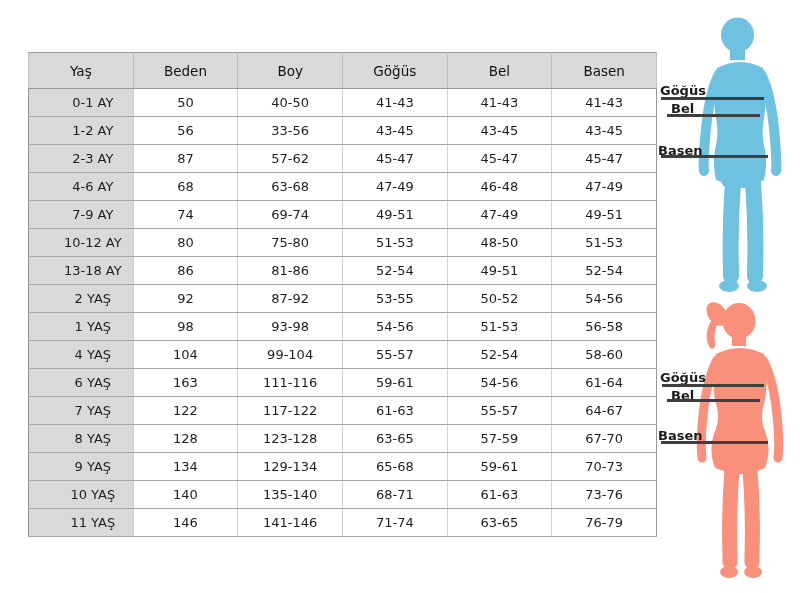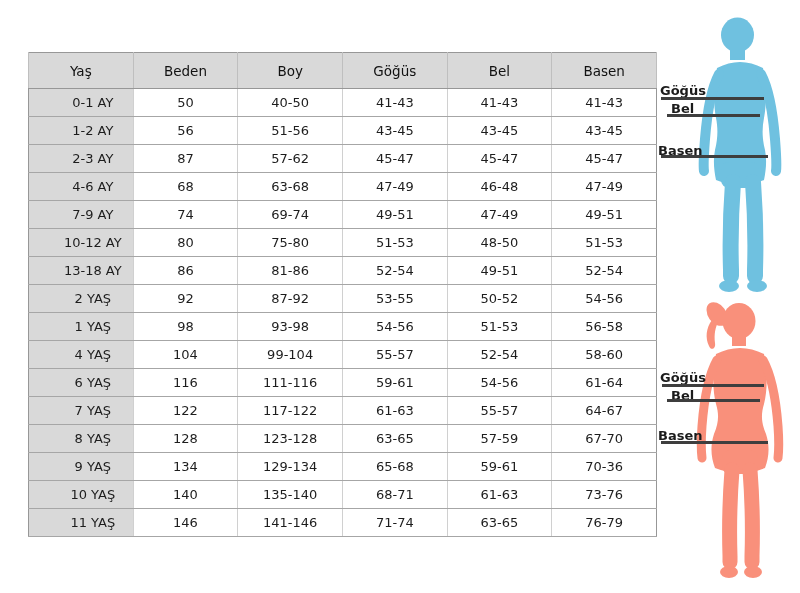--- a/index.html
+++ b/index.html
@@ -92,21 +92,21 @@
         <td>0-1 AY</td>
         <td>50</td>
         <td>40-50</td>
         <td>41-43</td>
         <td>41-43</td>
         <td>41-43</td>
       </tr>
       <tr>
         <td>1-2 AY</td>
         <td>56</td>
-        <td>51-56</td>
+        <td>33-56</td>
         <td>43-45</td>
         <td>43-45</td>
         <td>43-45</td>
       </tr>
       <tr>
         <td>2-3 AY</td>
         <td>87</td>
         <td>57-62</td>
         <td>45-47</td>
         <td>45-47</td>
@@ -163,21 +163,21 @@
       <tr>
         <td>4 YAŞ</td>
         <td>104</td>
         <td>99-104</td>
         <td>55-57</td>
         <td>52-54</td>
         <td>58-60</td>
       </tr>
       <tr>
         <td>6 YAŞ</td>
-        <td>116</td>
+        <td>163</td>
         <td>111-116</td>
         <td>59-61</td>
         <td>54-56</td>
         <td>61-64</td>
       </tr>
       <tr>
         <td>7 YAŞ</td>
         <td>122</td>
         <td>117-122</td>
         <td>61-63</td>
@@ -191,21 +191,21 @@
         <td>63-65</td>
         <td>57-59</td>
         <td>67-70</td>
       </tr>
       <tr>
         <td>9 YAŞ</td>
         <td>134</td>
         <td>129-134</td>
         <td>65-68</td>
         <td>59-61</td>
-        <td>70-36</td>
+        <td>70-73</td>
       </tr>
       <tr>
         <td>10 YAŞ</td>
         <td>140</td>
         <td>135-140</td>
         <td>68-71</td>
         <td>61-63</td>
         <td>73-76</td>
       </tr>
       <tr>

